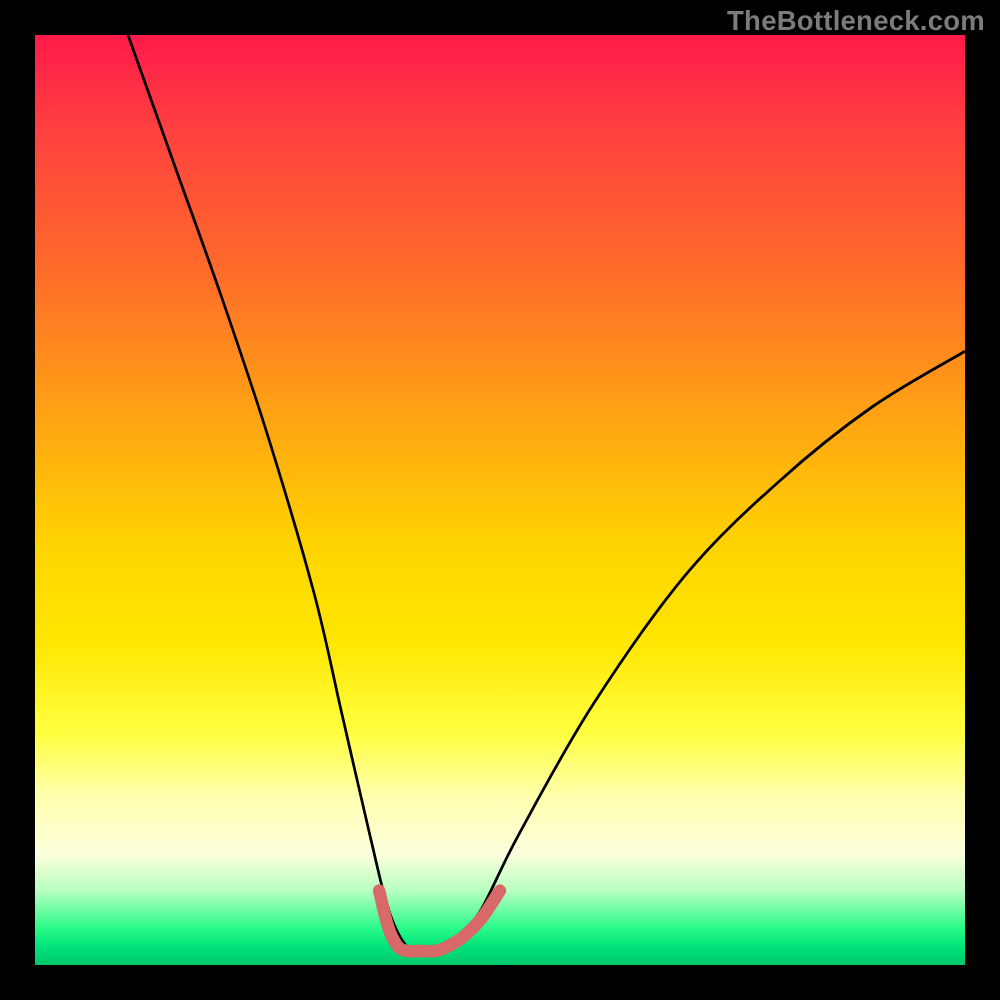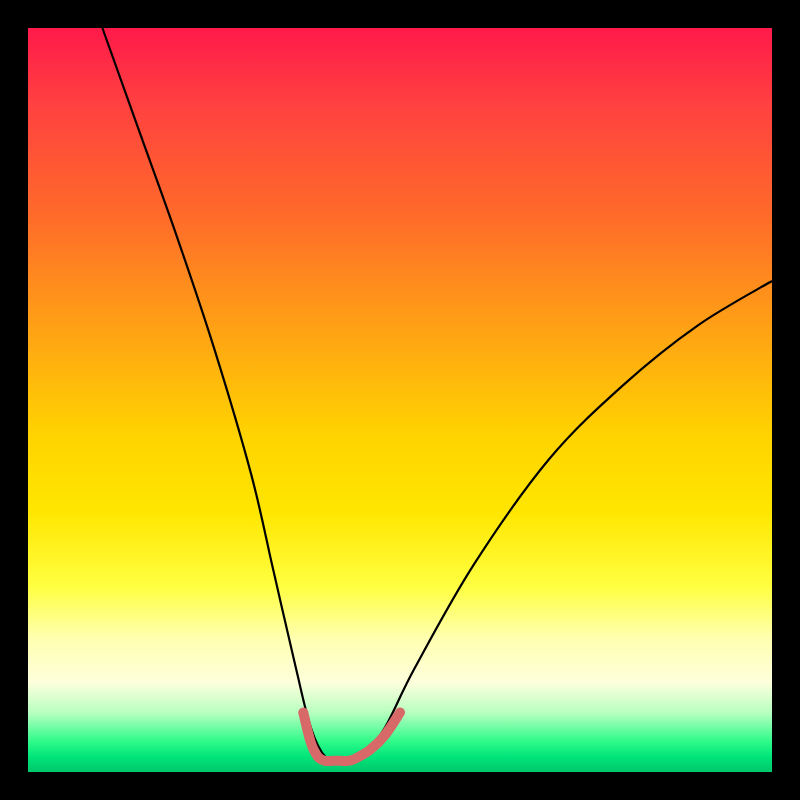--- a/index.html
+++ b/index.html
@@ -64,13 +64,14 @@
 </head>
 <body>
 
 <div class="frame">
   <div class="plot-area">
     <svg class="curve" viewBox="0 0 744 744" preserveAspectRatio="none">
       <path fill="none" stroke="#000000" stroke-width="2.2" d="M 74.4 0 C 80.60000000000001 17.359999999999996, 99.19999999999999 69.43999999999997, 111.6 104.15999999999997 C 124 138.87999999999997, 136.4 172.36000000000004, 148.8 208.32000000000005 C 161.20000000000002 244.28000000000006, 173.6 280.24, 186 319.92 C 198.4 359.6, 213.27999999999997 409.2, 223.2 446.4 C 233.12 483.59999999999997, 238.08 510.88, 245.52 543.12 C 252.96 575.36, 261.64 613.8000000000001, 267.84 639.84 C 274.03999999999996 665.88, 277.76 684.48, 282.72 699.36 C 287.68000000000006 714.24, 292.64000000000004 724.16, 297.6 729.12 C 302.56 734.08, 306.28 729.12, 312.47999999999996 729.12 C 318.67999999999995 729.12, 327.36 734.08, 334.8 729.12 C 342.24 724.16, 348.44 714.24, 357.12 699.36 C 365.8 684.48, 372 667.12, 386.88 639.84 C 401.76 612.5600000000001, 424.08 570.4, 446.4 535.68 C 468.71999999999997 500.9599999999999, 495.99999999999994 461.28000000000003, 520.8 431.52000000000004 C 545.5999999999999 401.76000000000005, 570.4000000000001 379.44, 595.2 357.12 C 620 334.8, 644.8000000000001 314.96000000000004, 669.6 297.6 C 694.4 280.24, 731.6 260.4, 744 252.95999999999998"></path>
       <path fill="none" stroke="#d76a69" stroke-width="10" stroke-linecap="round" stroke-linejoin="round" d="M 275.28 684.48 C 276.52 689.44, 280.24 706.8, 282.72 714.24 C 285.20000000000005 721.6800000000001, 287.68 726.02, 290.16 729.12 C 292.64000000000004 732.22, 295.12 732.22, 297.6 732.84 C 300.08000000000004 733.46, 302.55999999999995 732.84, 305.03999999999996 732.84 C 307.52 732.84, 309.99999999999994 732.84, 312.47999999999996 732.84 C 314.96 732.84, 317.44 733.212, 319.92 732.84 C 322.40000000000003 732.4680000000001, 323.64 732.468, 327.36 730.608 C 331.08000000000004 728.7479999999999, 337.28000000000003 725.6479999999999, 342.24 721.68 C 347.2 717.712, 352.16 713, 357.12 706.8 C 362.08 700.5999999999999, 369.52 688.2, 372 684.48"></path>
     </svg>
   </div>
+  <div class="watermark">TheBottleneck.com</div>
 </div>
 
 </body></html>

